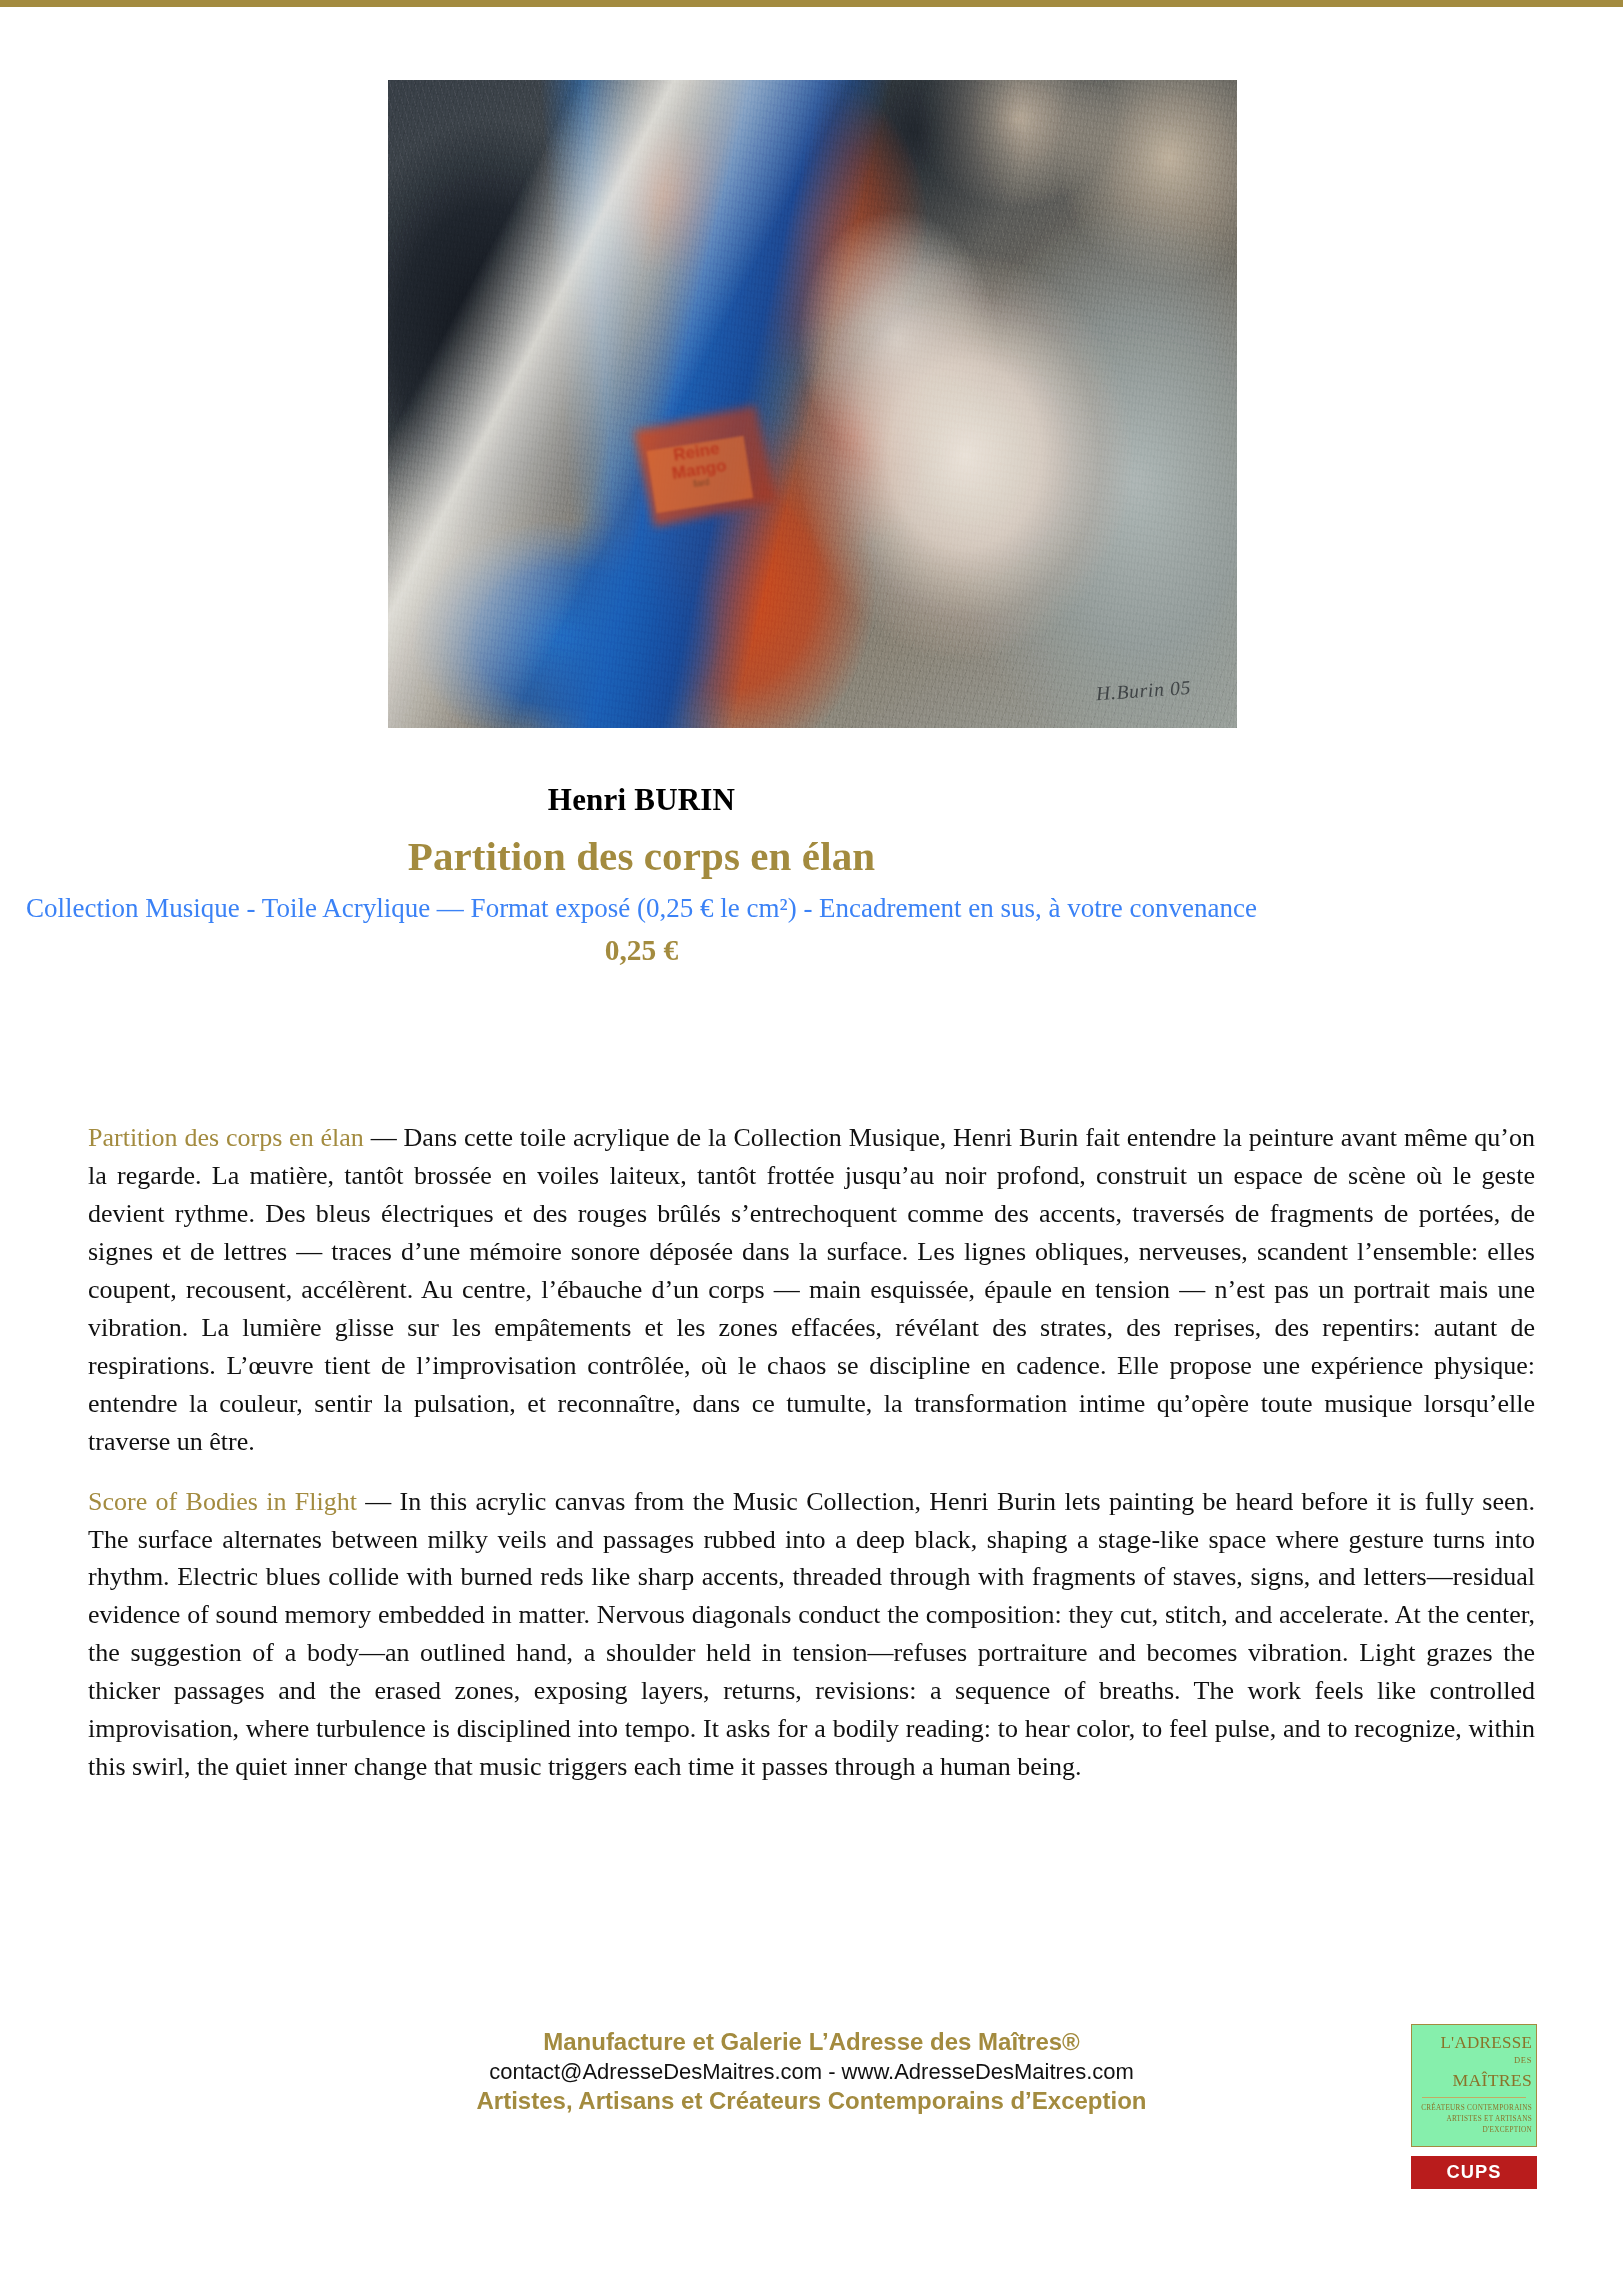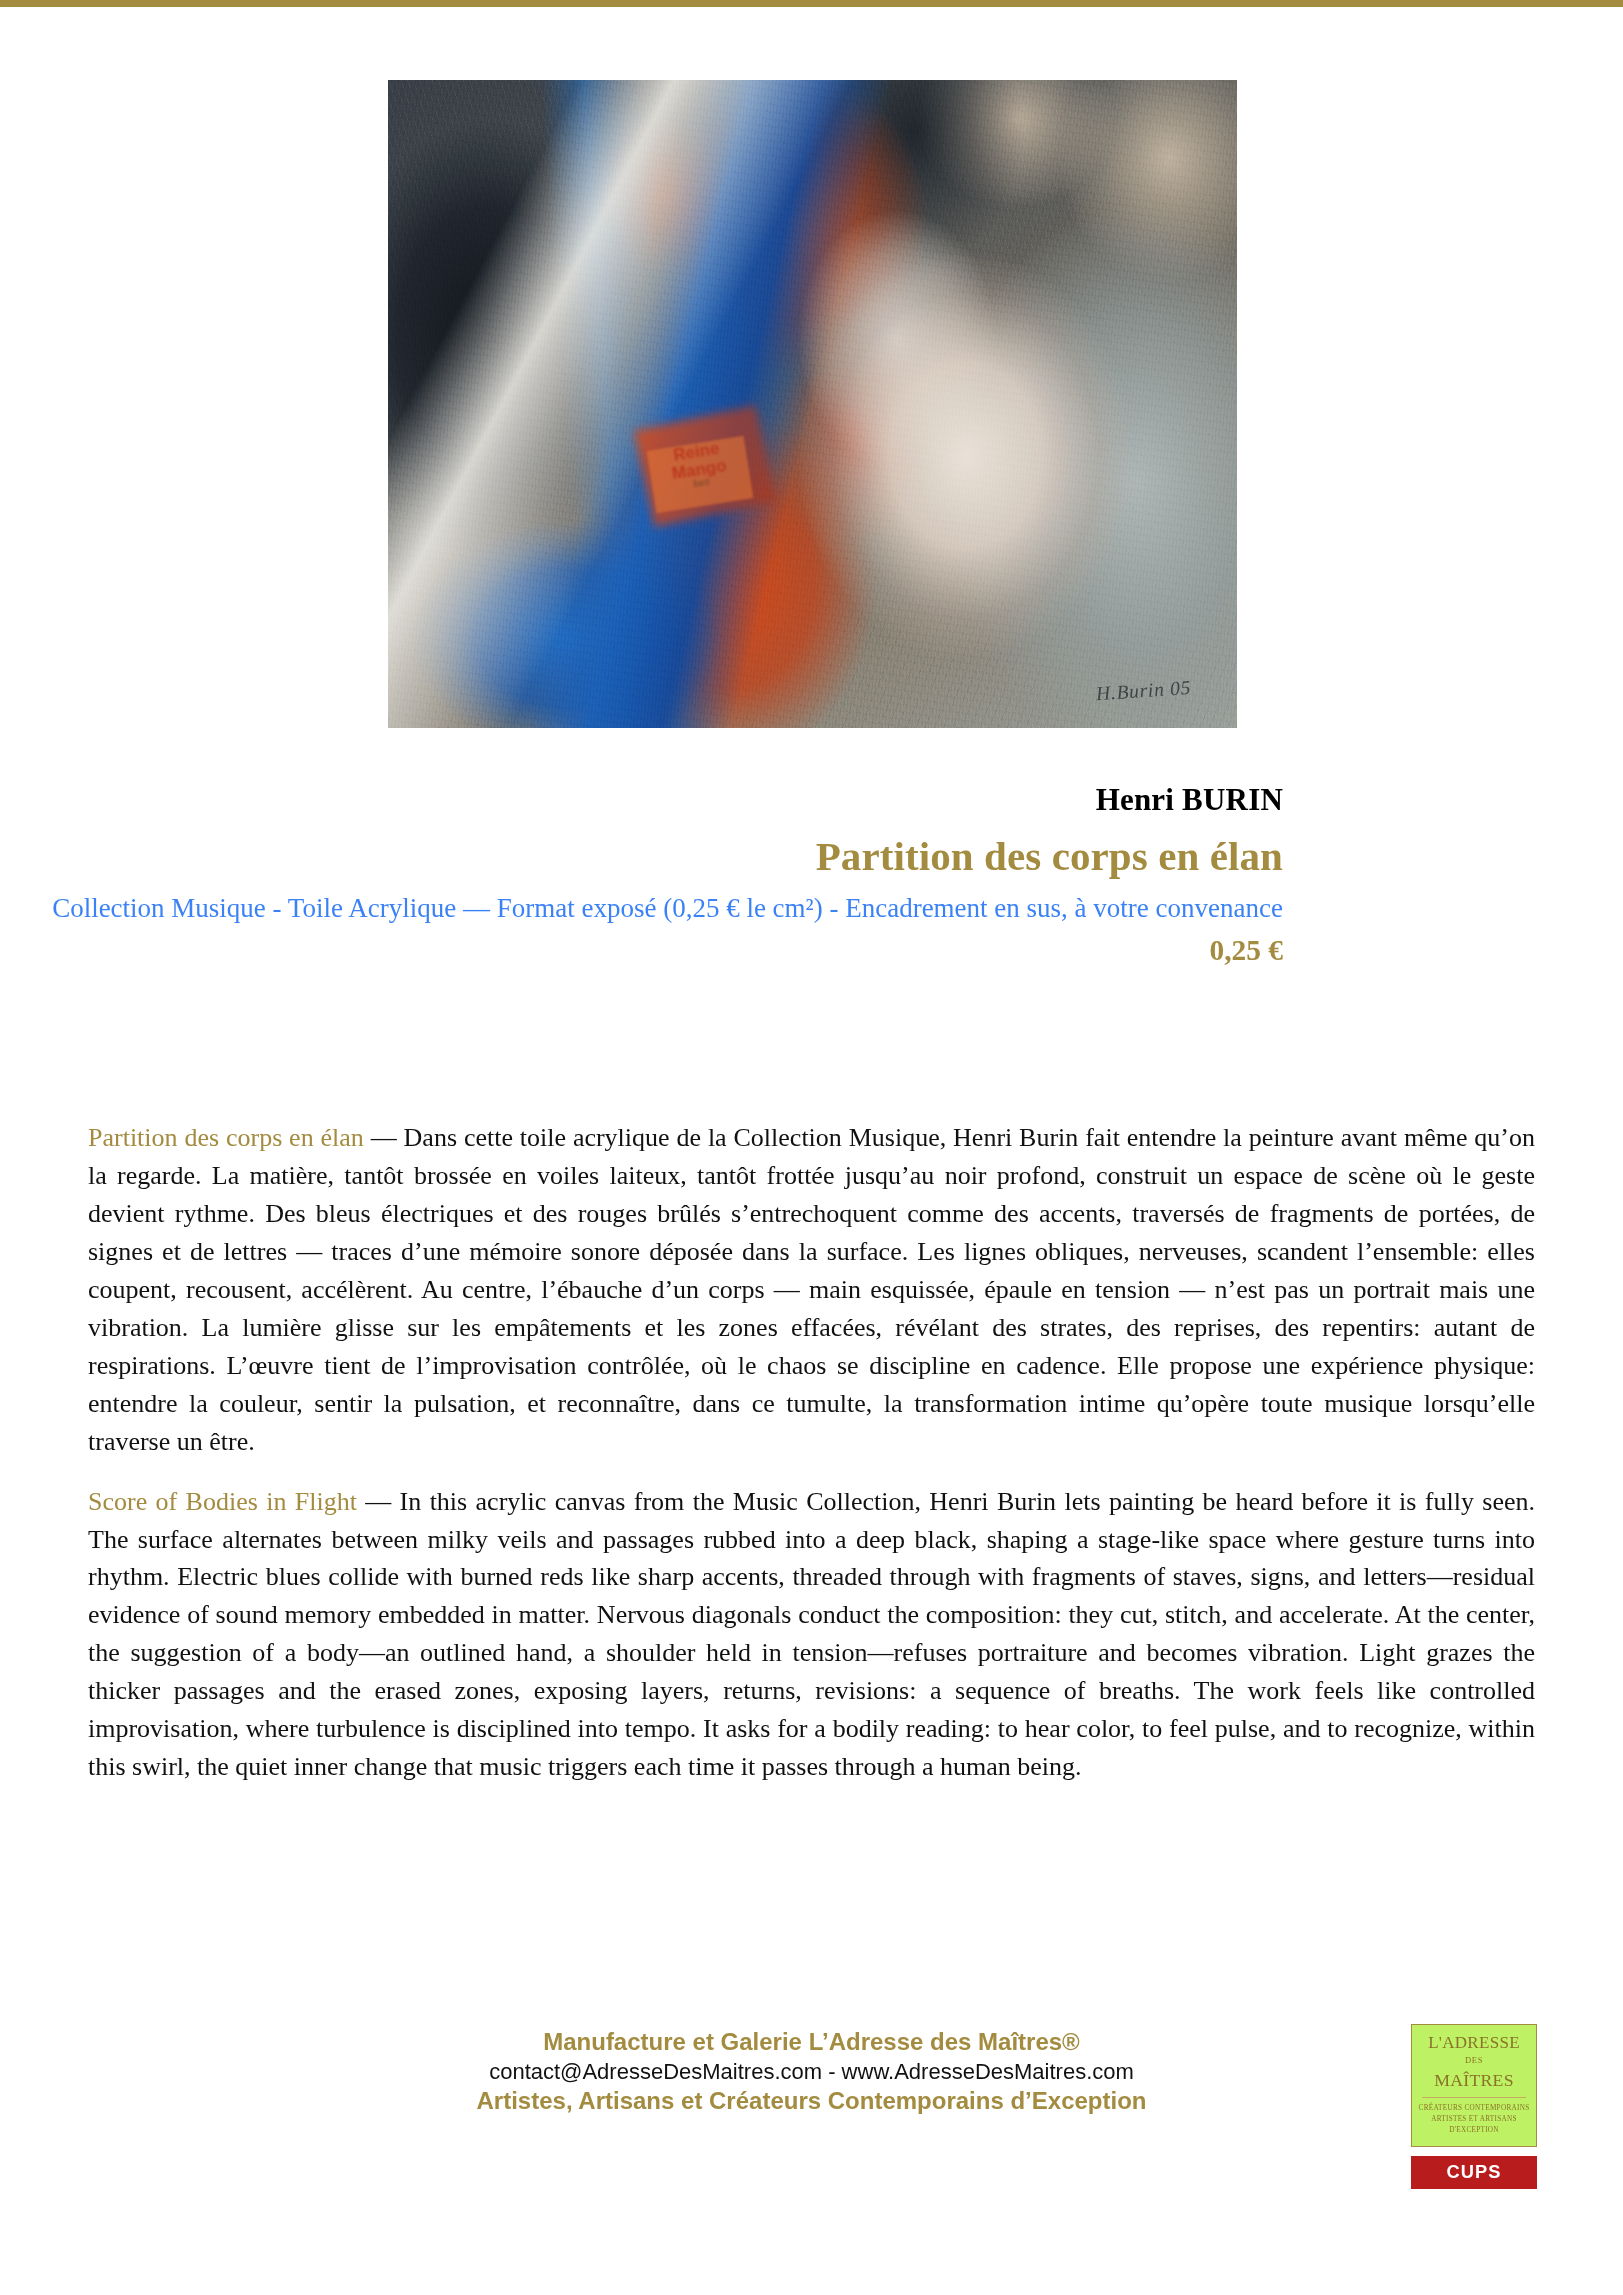--- a/index.html
+++ b/index.html
@@ -121,21 +121,21 @@
     transform: rotate(-4deg);
     letter-spacing: 0.7px;
   }
 
   
   .titles {
     position: absolute;
     left: 0;
     top: 782px;
     width: 1283px;
-    text-align: right;
+    text-align: center;
   }
   .artist-name {
     font-family: "Liberation Serif", serif;
     font-weight: bold;
     font-size: 31px;
     color: #000000;
     letter-spacing: 0.2px;
   }
   .artwork-title {
     font-family: "Liberation Serif", serif;
@@ -213,22 +213,22 @@
   
   .logo-area {
     position: absolute;
     left: 1411px;
     top: 2024px;
     width: 126px;
   }
   .logo-box {
     border: 1.3px solid #a38b3f;
     padding: 9.2px 3.9px 10.5px 3.9px;
-    text-align: center;
-    background: #bef264;
+    text-align: right;
+    background: #86efac;
   }
   .logo-l1 {
     font-family: "Liberation Serif", serif;
     color: #8a7329;
     font-size: 17px;
     letter-spacing: 0.3px;
     line-height: 1.05;
   }
   .logo-l2 {
     font-family: "Liberation Serif", serif;

